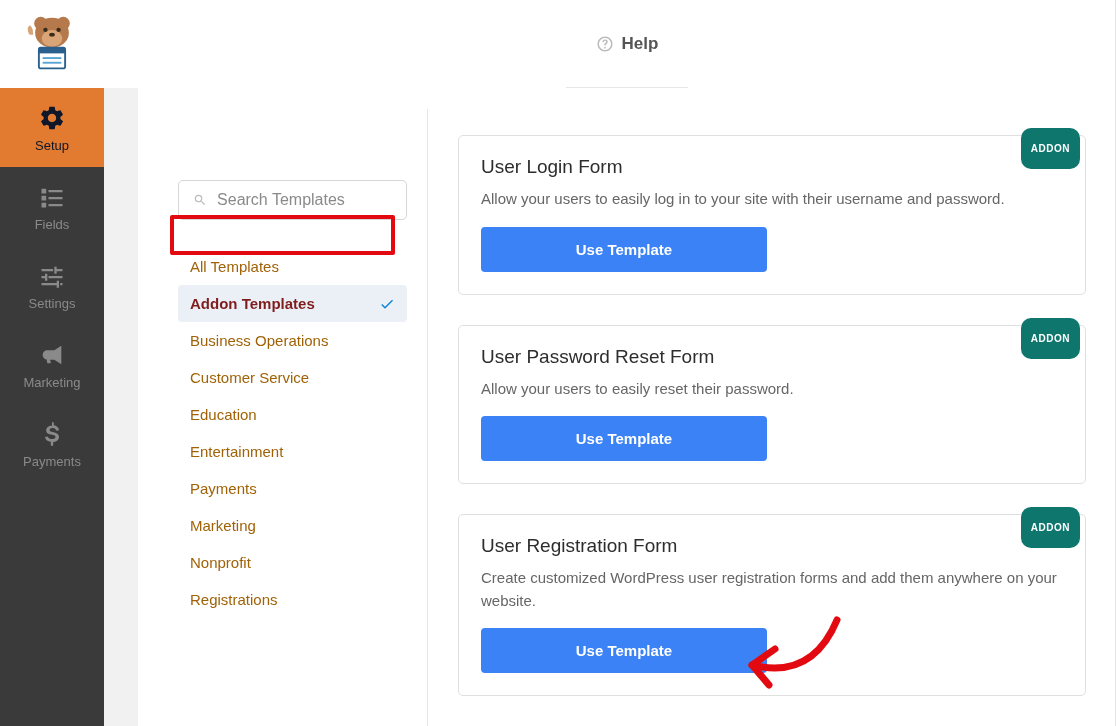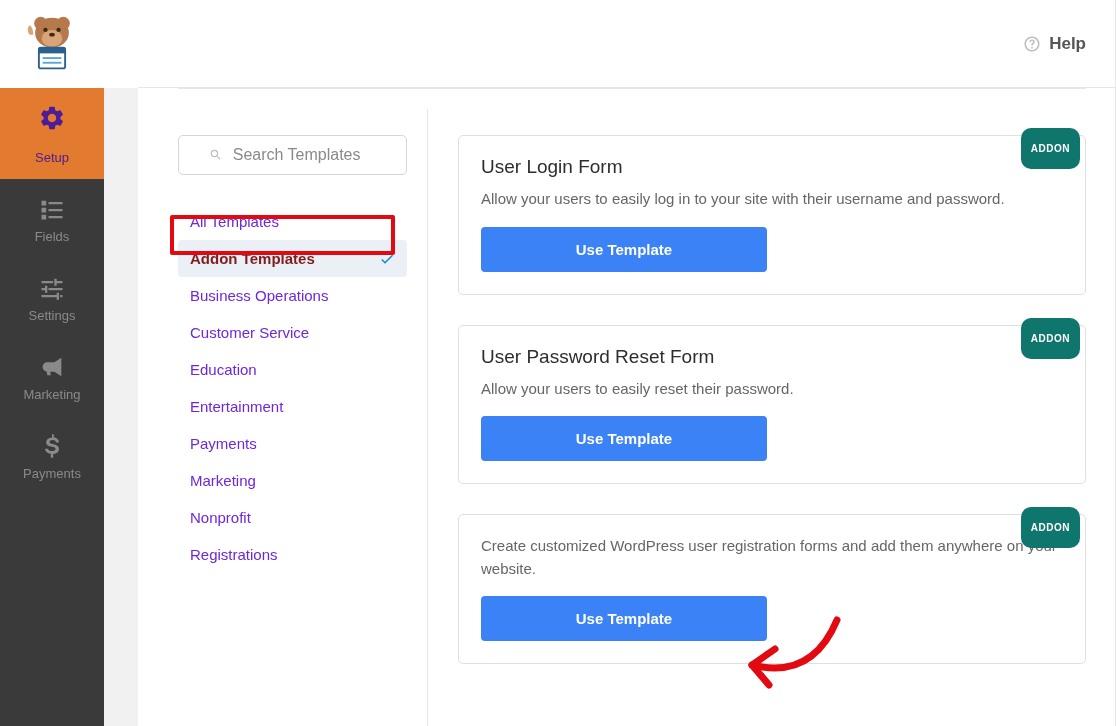--- a/index.html
+++ b/index.html
@@ -32,40 +32,40 @@
     .nav-item {
       display: flex;
       flex-direction: column;
       align-items: center;
       justify-content: center;
       padding: 16px 4px 14px;
       color: #8a8a8a;
       cursor: pointer;
       font-size: 13px;
     }
-    .nav-item.active { background: #e27a2f; color: #4c1d95; gap: 12px; }
+    .nav-item.active { background: #e27a2f; color: #0f172a; }
     .nav-item .nav-icon { width: 28px; height: 28px; margin-bottom: 6px; fill: currentColor; }
     .nav-item span { font-weight: 500; }
     
     
     .scroll-gap {
       width: 34px;
       background: #f1f1f1;
       position: relative;
     }
     .scroll-gap::before {
       content: '';
       position: absolute;
       left: 0; right: 0; top: 0;
       height: 88px;
       background: #fff;
     }
     
     
-    .main { flex: 1; display: flex; flex-direction: column; position: relative; }
+    .main { flex: 1; display: flex; flex-direction: column; position: relative; align-items: center; }
     
     .header {
       height: 88px;
       border-bottom: 1px solid #e6e6e6;
       display: flex;
       align-items: center;
       justify-content: flex-end;
       padding: 0 30px;
     }
     .help-link {
@@ -95,41 +95,42 @@
       width: 290px;
       padding: 26px 20px 0 40px;
       border-right: 1px solid #e6e6e6;
     }
     .search-box {
       display: flex;
       align-items: center;
       gap: 10px;
       border: 1px solid #d6d6d6;
       border-radius: 5px;
-      padding: 10px 30px;
+      padding: 10px 14px;
       color: #888;
       font-size: 16px;
       margin-bottom: 28px;
+      margin-top: 45px;
     }
     .search-box svg { width: 16px; height: 16px; fill: #bbbbbb; }
     .search-box input {
       border: none;
       outline: none;
       font-size: 16px;
       color: #444;
       width: 100%;
       background: transparent;
     }
     .search-box input::placeholder { color: #8a8a8a; }
     
     .cat-list { list-style: none; }
     .cat-item {
       padding: 10px 12px;
       font-size: 15px;
-      color: #6d28d9;
+      color: #a16207;
       cursor: pointer;
       border-radius: 4px;
       display: flex;
       align-items: center;
       justify-content: space-between;
     }
     .cat-item.selected {
       color: #7f1d1d;
       font-weight: 600;
       background: #eaf0f6;
@@ -343,20 +344,21 @@
 
         <div class="tpl-card">
           <div class="tpl-badge">ADDON</div>
           <div class="tpl-title">User Password Reset Form</div>
           <div class="tpl-desc">Allow your users to easily reset their password.</div>
           <button class="tpl-button">Use Template</button>
         </div>
 
         <div class="tpl-card" style="position:relative;">
           <div class="tpl-badge">ADDON</div>
+          <div class="tpl-title">User Registration Form</div>
           <div class="tpl-desc">Create customized WordPress user registration forms and add them anywhere on your website.</div>
           <button class="tpl-button">Use Template</button>
           <svg class="arrow-annot" style="left:258px; top:90px; width:130px; height:90px;" viewBox="0 0 130 90">
             <path d="M 120 15 Q 95 75 35 60" stroke="#e30910" stroke-width="7" fill="none" stroke-linecap="round"></path>
             <path d="M 35 60 L 58 44 M 35 60 L 52 80" stroke="#e30910" stroke-width="7" fill="none" stroke-linecap="round"></path>
           </svg>
         </div>
       </div>
     </div>
   </div>

